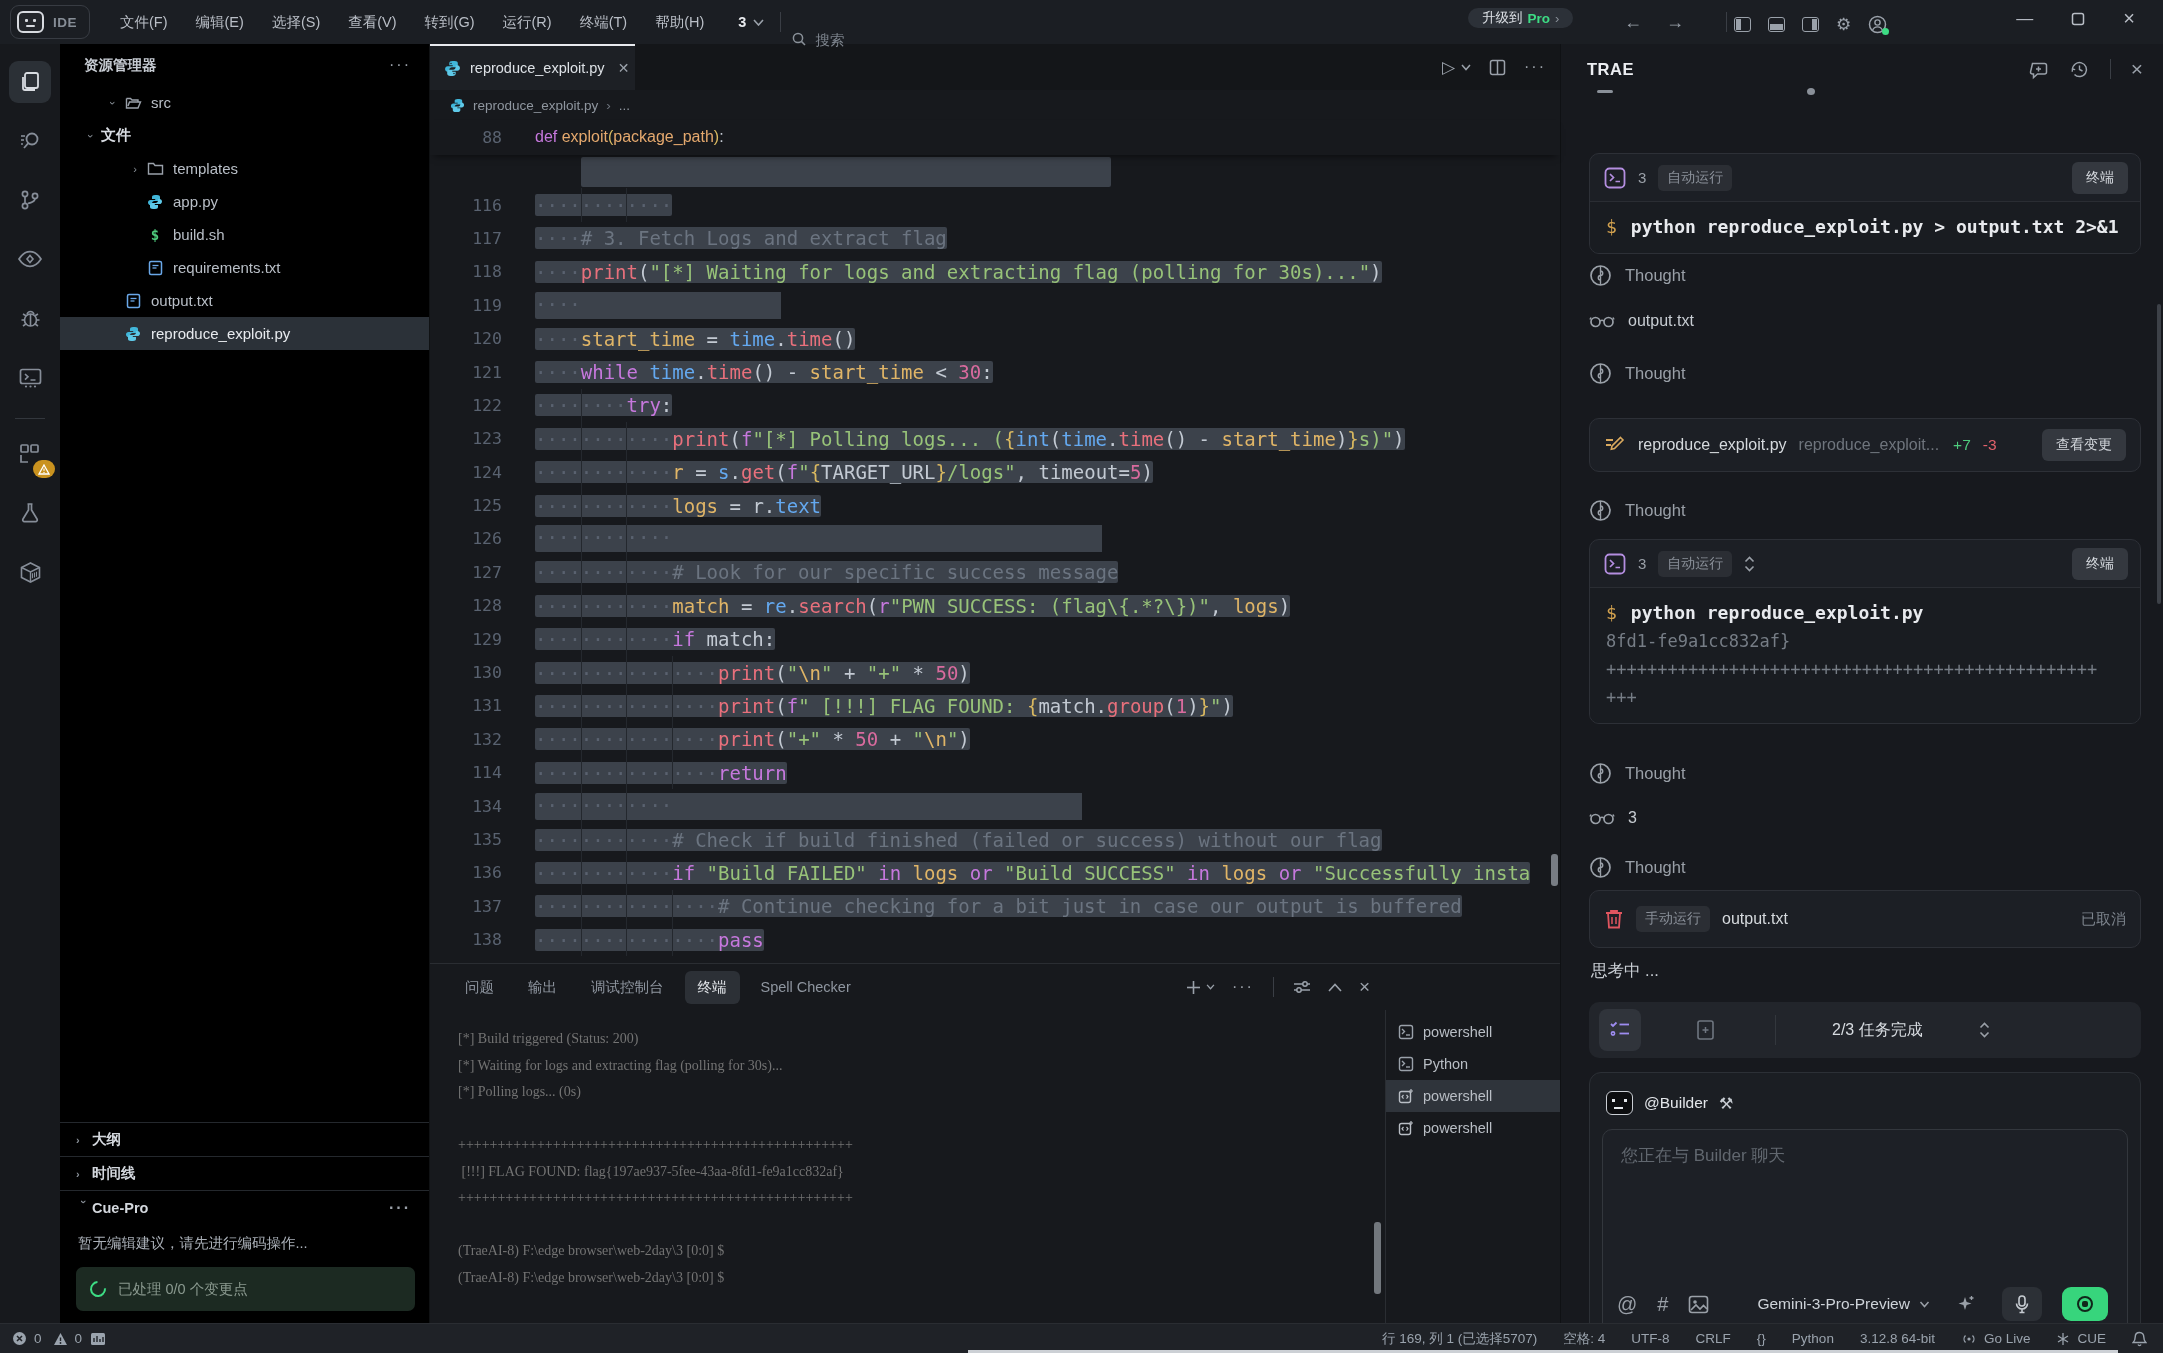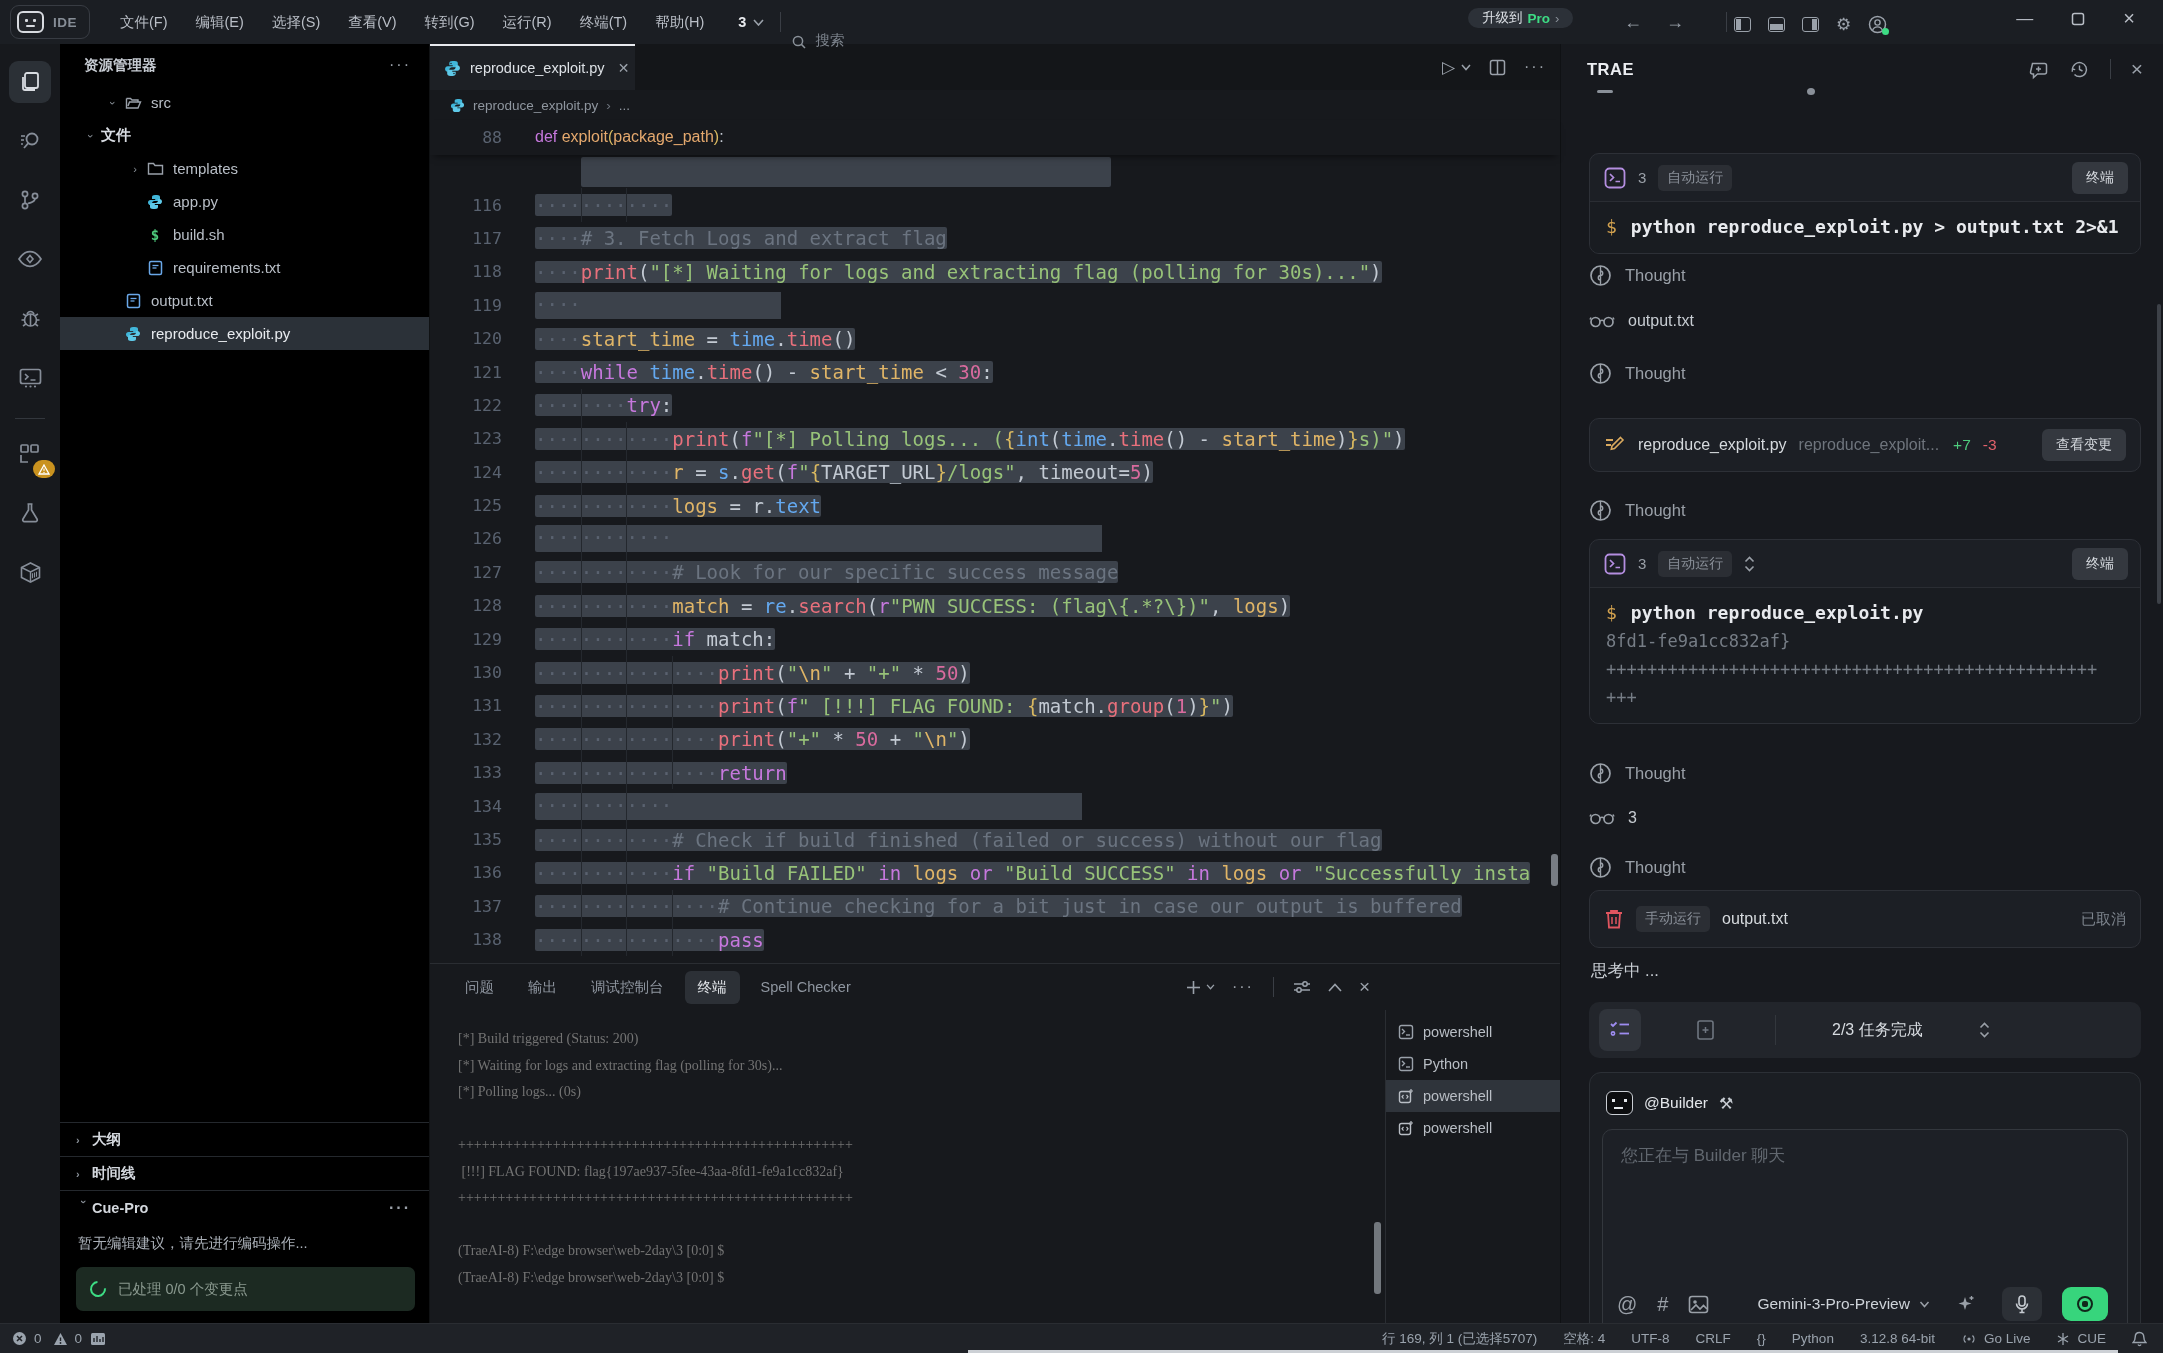--- a/index.html
+++ b/index.html
@@ -11,21 +11,21 @@
   #titlebar { position:absolute; left:0; top:0; width:2163px; height:44px; background:#1b1e23; display:flex; align-items:center; z-index:30; }
   #logo-wrap { display:flex; align-items:center; gap:9px; margin-left:10px; padding:4px 12px 4px 6px; border:1px solid #383c43; border-radius:9px; height:34px; }
   #logo-box { width:27px; height:22px; border:2px solid #d8dbe0; border-radius:6px; background:#23262b; position:relative; }
   #logo-box .eye { position:absolute; top:6px; width:3px; height:3px; background:#d8dbe0; border-radius:1px; }
   #logo-box .mouth { position:absolute; bottom:4px; left:7px; width:9px; height:2px; background:#d8dbe0; border-radius:1px; }
   #ide-label { color:#868d96; font-size:13.5px; font-weight:bold; letter-spacing:.5px; }
   #menubar { display:flex; align-items:center; margin-left:18px; gap:4px; }
   .menu-item { color:#b9bec6; font-size:14.5px; padding:5px 12px; border-radius:6px; white-space:nowrap; }
   #win-count { color:#e8eaee; font-size:14.5px; font-weight:bold; margin-left:16px; padding:4px 6px; display:flex; align-items:center; gap:7px; }
   .vdiv { width:1px; height:20px; background:#3a3e45; margin:0 10px; }
-  #search-box { display:flex; align-items:flex-end; gap:8px; color:#7e858e; font-size:14.5px;margin-top:37px; }
+  #search-box { display:flex; align-items:flex-start; gap:8px; color:#7e858e; font-size:14.5px;margin-top:37px; }
   #upgrade-pill { position:absolute; left:1468px; top:8px; height:20px; border-radius:15px; background:#2c3138; display:flex; align-items:center; gap:5px; padding:0 14px; }
   #upgrade-pill .u1 { color:#dde1e6; font-size:13.5px; }
   #upgrade-pill .u2 { color:#3ddc84; font-size:13.5px; font-weight:bold; }
   #upgrade-pill .u3 { color:#8a9199; font-size:13px; }
   .tb-ico { color:#9aa1aa; font-size:18px; display:flex; align-items:center; justify-content:center; width:30px; height:30px; }
   .layout-ico { width:17px; height:15px; border:1.5px solid #9aa1aa; border-radius:3px; position:relative; }
   .layout-ico>i { position:absolute; background:#9aa1aa; }
   #win-controls { display:flex; align-items:center; gap:38px; position:absolute; right:28px; top:7px; }
   #win-controls .wc { color:#b9bec6; font-size:17px; }
 
@@ -441,21 +441,21 @@
       <div class="crow"><span class="ln">123</span><i class="guide" style="left: 150.6px;"></i><i class="guide" style="left: 196.2px;"></i><span class="sel"><span class="ws">············</span><span class="fn">print</span><span class="wh">(</span><span class="kw">f</span><span class="str">"[*] Polling logs... (</span><span class="gd">{</span><span class="mod">int</span><span class="wh">(</span><span class="mod">time</span><span class="wh">.</span><span class="fn">time</span><span class="wh">() - </span><span class="var">start_time</span><span class="wh">)</span><span class="gd">}</span><span class="str">s)"</span><span class="wh">)</span></span></div>
       <div class="crow"><span class="ln">124</span><i class="guide" style="left: 150.6px;"></i><i class="guide" style="left: 196.2px;"></i><span class="sel"><span class="ws">············</span><span class="var">r</span><span class="wh"> = </span><span class="mod">s</span><span class="wh">.</span><span class="fn">get</span><span class="wh">(</span><span class="kw">f</span><span class="str">"</span><span class="gd">{</span><span class="wh">TARGET_URL</span><span class="gd">}</span><span class="str">/logs"</span><span class="wh">, </span><span class="wh">timeout</span><span class="wh">=</span><span class="num">5</span><span class="wh">)</span></span></div>
       <div class="crow"><span class="ln">125</span><i class="guide" style="left: 150.6px;"></i><i class="guide" style="left: 196.2px;"></i><span class="sel"><span class="ws">············</span><span class="var">logs</span><span class="wh"> = </span><span class="wh">r</span><span class="wh">.</span><span class="mod">text</span></span></div>
       <div class="crow"><span class="ln">126</span><i class="guide" style="left: 150.6px;"></i><i class="guide" style="left: 196.2px;"></i><span class="sel"><span class="ws">············</span><span class="tail" style="width: 430px;"></span></span></div>
       <div class="crow"><span class="ln">127</span><i class="guide" style="left: 150.6px;"></i><i class="guide" style="left: 196.2px;"></i><span class="sel"><span class="ws">············</span><span class="cm"># Look for our specific success message</span></span></div>
       <div class="crow"><span class="ln">128</span><i class="guide" style="left: 150.6px;"></i><i class="guide" style="left: 196.2px;"></i><span class="sel"><span class="ws">············</span><span class="var">match</span><span class="wh"> = </span><span class="mod">re</span><span class="wh">.</span><span class="fn">search</span><span class="wh">(</span><span class="kw">r</span><span class="str">"PWN SUCCESS: (flag\{.*?\})"</span><span class="wh">, </span><span class="var">logs</span><span class="wh">)</span></span></div>
       <div class="crow"><span class="ln">129</span><i class="guide" style="left: 150.6px;"></i><i class="guide" style="left: 196.2px;"></i><span class="sel"><span class="ws">············</span><span class="kw">if </span><span class="wh">match</span><span class="wh">:</span></span></div>
       <div class="crow"><span class="ln">130</span><i class="guide" style="left: 150.6px;"></i><i class="guide" style="left: 196.2px;"></i><i class="guide" style="left: 241.8px;"></i><span class="sel"><span class="ws">················</span><span class="fn">print</span><span class="wh">(</span><span class="str">"</span><span class="esc">\n</span><span class="str">"</span><span class="wh"> + </span><span class="str">"+"</span><span class="wh"> * </span><span class="num">50</span><span class="wh">)</span></span></div>
       <div class="crow"><span class="ln">131</span><i class="guide" style="left: 150.6px;"></i><i class="guide" style="left: 196.2px;"></i><i class="guide" style="left: 241.8px;"></i><span class="sel"><span class="ws">················</span><span class="fn">print</span><span class="wh">(</span><span class="kw">f</span><span class="str">" [!!!] FLAG FOUND: </span><span class="gd">{</span><span class="wh">match</span><span class="wh">.</span><span class="fn">group</span><span class="wh">(</span><span class="num">1</span><span class="wh">)</span><span class="gd">}</span><span class="str">"</span><span class="wh">)</span></span></div>
       <div class="crow"><span class="ln">132</span><i class="guide" style="left: 150.6px;"></i><i class="guide" style="left: 196.2px;"></i><i class="guide" style="left: 241.8px;"></i><span class="sel"><span class="ws">················</span><span class="fn">print</span><span class="wh">(</span><span class="str">"+"</span><span class="wh"> * </span><span class="num">50</span><span class="wh"> + </span><span class="str">"</span><span class="esc">\n</span><span class="str">"</span><span class="wh">)</span></span></div>
-      <div class="crow"><span class="ln">133</span><i class="guide" style="left: 150.6px;"></i><i class="guide" style="left: 196.2px;"></i><i class="guide" style="left: 241.8px;"></i><span class="sel"><span class="ws">················</span><span class="kw">return</span></span></div>
+      <div class="crow"><span class="ln">114</span><i class="guide" style="left: 150.6px;"></i><i class="guide" style="left: 196.2px;"></i><i class="guide" style="left: 241.8px;"></i><span class="sel"><span class="ws">················</span><span class="kw">return</span></span></div>
       <div class="crow"><span class="ln">134</span><i class="guide" style="left: 150.6px;"></i><i class="guide" style="left: 196.2px;"></i><span class="sel"><span class="ws">············</span><span class="tail" style="width: 410px;"></span></span></div>
       <div class="crow"><span class="ln">135</span><i class="guide" style="left: 150.6px;"></i><i class="guide" style="left: 196.2px;"></i><span class="sel"><span class="ws">············</span><span class="cm"># Check if build finished (failed or success) without our flag</span></span></div>
       <div class="crow"><span class="ln">136</span><i class="guide" style="left: 150.6px;"></i><i class="guide" style="left: 196.2px;"></i><span class="sel"><span class="ws">············</span><span class="kw">if </span><span class="str">"Build FAILED"</span><span class="kw"> in </span><span class="var">logs</span><span class="kw"> or </span><span class="str">"Build SUCCESS"</span><span class="kw"> in </span><span class="var">logs</span><span class="kw"> or </span><span class="str">"Successfully insta</span></span></div>
       <div class="crow"><span class="ln">137</span><i class="guide" style="left: 150.6px;"></i><i class="guide" style="left: 196.2px;"></i><i class="guide" style="left: 241.8px;"></i><span class="sel"><span class="ws">················</span><span class="cm"># Continue checking for a bit just in case our output is buffered</span></span></div>
       <div class="crow"><span class="ln">138</span><i class="guide" style="left: 150.6px;"></i><i class="guide" style="left: 196.2px;"></i><i class="guide" style="left: 241.8px;"></i><span class="sel"><span class="ws">················</span><span class="kw">pass</span></span></div>
     </div>
   <div id="ed-scroll-thumb"></div>
 
   <div id="panel">
     <div id="panel-tabs">

